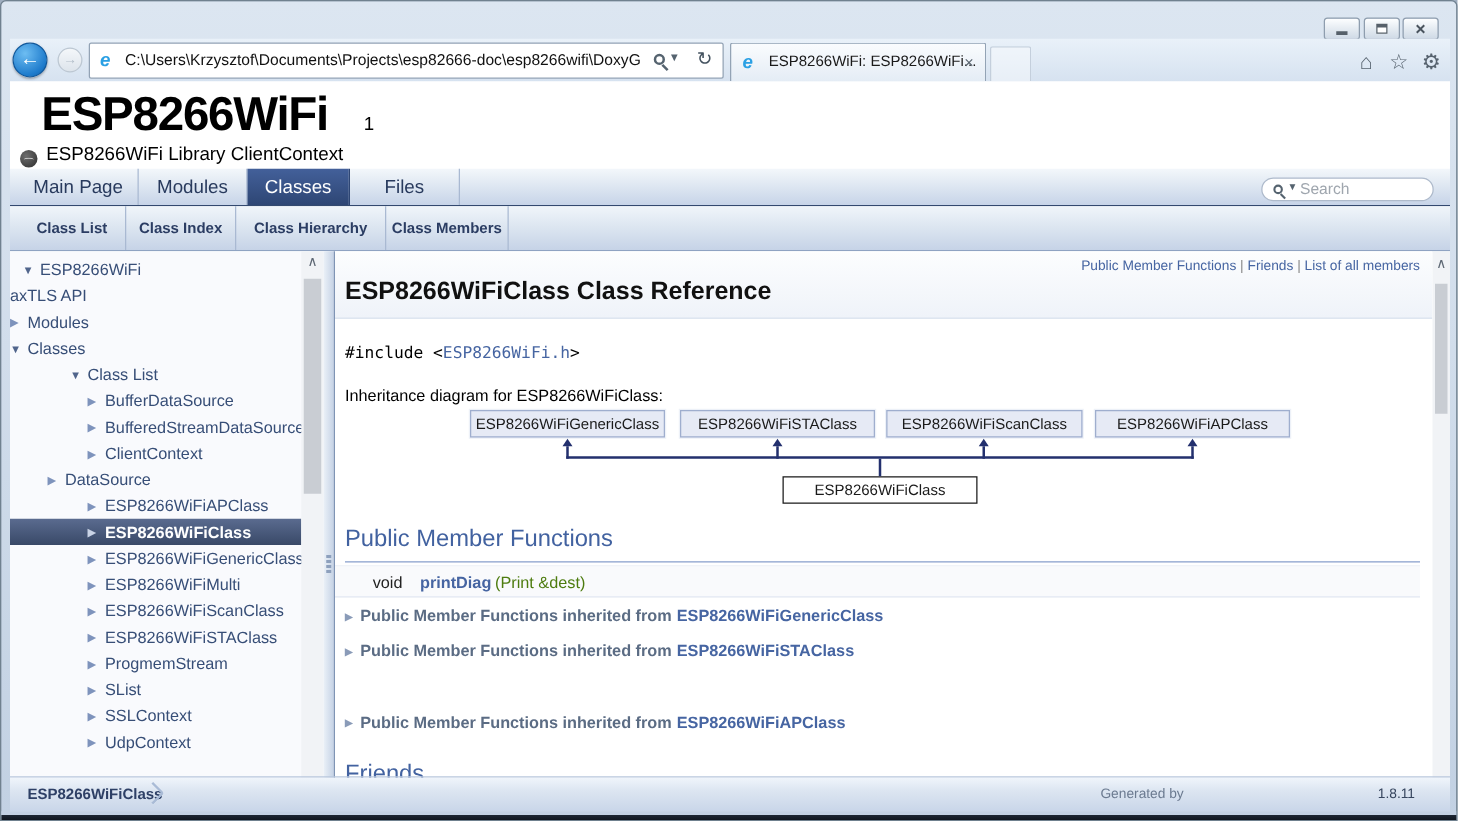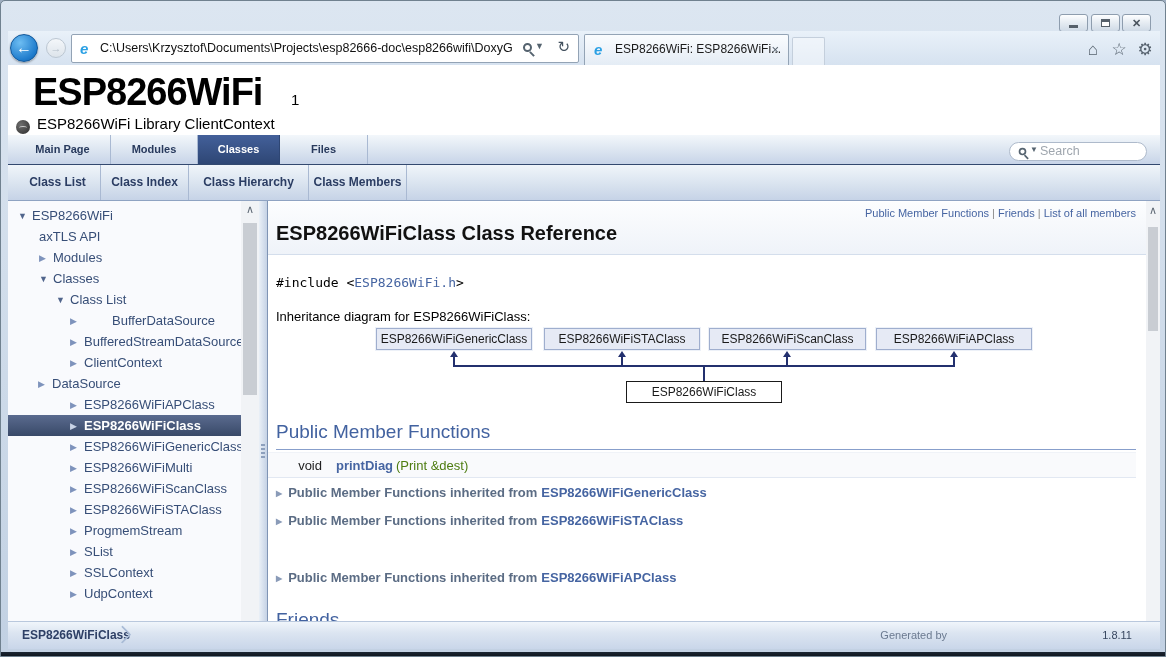--- a/index.html
+++ b/index.html
@@ -57,43 +57,43 @@
   #proj-num { position:absolute; left:283px; top:26px; font-size:15px; color:#000; }
   #logo-ico { position:absolute; left:8px; top:55px; width:14px; height:14px; border-radius:50%;
               background:radial-gradient(circle at 35% 35%, #6E6E6E, #2B2B2B); }
   #logo-ico::after { content:""; position:absolute; left:3px; top:6px; width:8px; height:3px;
                      border-radius:50%; border-top:1px solid #CFCFCF; }
   #proj-brief { position:absolute; left:29px; top:50px; font-size:15px; color:#000; }
 
   
   #tabrow1 { position:absolute; left:0; top:70px; width:1152px; height:30px;
              background:linear-gradient(#F3F7FB,#DDE6F1 50%,#C7D4E8); border-bottom:1px solid #33496F; }
-  .tab { position:absolute; top:0; height:29px; line-height:29px; text-align:center; font-size:11px;
-         font-weight:bold; color:#283A5D; border-right:1px solid #A9B9D2; }
+  .tab { position:absolute; top:0; height:29px; line-height:29px; text-align:center; font-size:15px;
+         font-weight:normal; color:#283A5D; border-right:1px solid #A9B9D2; }
   .tab.active { background:linear-gradient(#43609A,#2E4674); color:#fff; border-right:1px solid #2E4674; }
   #tabrow2 { position:absolute; left:0; top:100px; width:1152px; height:36px;
              background:linear-gradient(#F0F5FA,#D9E3EF 55%,#C6D3E7); border-bottom:1px solid #8FA3C2; }
   .tab2 { position:absolute; top:0; height:35px; line-height:35px; text-align:center; font-size:12px;
           font-weight:bold; color:#2B3D63; border-right:1px solid #A9B9D2; }
   #searchbox { position:absolute; left:1001px; top:77px; width:138px; height:19px; background:#fff;
                border:1px solid #AEBACB; border-radius:10px; }
   #search-mag { position:absolute; left:8px; top:4px; transform:scale(.85); }
   #search-caret { position:absolute; left:20px; top:2px; font-size:8px; color:#55636F; }
   #search-text { position:absolute; left:30px; top:0; line-height:17px; font-size:12.5px; color:#9FA6AE; }
 
   
   #sidebar { position:absolute; left:0; top:136px; width:260px; height:448px; background:#F9FAFD; }
   .tr { position:absolute; left:0; width:233px; height:21px; display:flex; align-items:center; }
   .tw { width:14px; font-size:9px; color:#7E93BC; flex:0 0 auto; }
   .a-down .tw { color:#51658C; }
   .a-down .tw::before { content:"▼"; }
   .a-right .tw::before { content:"▶"; }
   .a-none .tw { width:0; }
   .tr .lbl { font-size:13px; color:#374E77; white-space:nowrap; }
-  .l0 { padding-left:10px; } .l1 { padding-left:31px; } .l2 { padding-left:48px; } .l3 { padding-left:62px; }
+  .l0 { padding-left:10px; } .l1 { } .l2 { padding-left:48px; } .l3 { padding-left:62px; }
   .tr.sel { background:linear-gradient(#5A6B8F,#394968); width:233px; }
   .tr.sel .lbl { color:#fff; font-weight:bold; }
   .tr.sel .tw { color:#C9D3E6; }
 
   
   .sb-track { position:absolute; background:#F1F3F6; }
   .sb-thumb { position:absolute; background:#C9CDD3; }
   .sb-arrow { position:absolute; color:#5E6874; font-size:12px; text-align:center; }
 
   
@@ -225,21 +225,21 @@
           <span class="lbl">Modules</span>
         </div>
       <div class="tr l1 a-down" style="top:67px;">
           <span class="tw"></span>
           <span class="lbl">Classes</span>
         </div>
       <div class="tr l2 a-down" style="top:88px;">
           <span class="tw"></span>
           <span class="lbl">Class List</span>
         </div>
-      <div class="tr l3 a-right" style="top:109px;gap:28px;">
+      <div class="tr l3 a-right" style="top:109px;">
           <span class="tw"></span>
           <span class="lbl">BufferDataSource</span>
         </div>
       <div class="tr l3 a-right" style="top:130px;">
           <span class="tw"></span>
           <span class="lbl">BufferedStreamDataSource</span>
         </div>
       <div class="tr l3 a-right" style="top:151px;">
           <span class="tw"></span>
           <span class="lbl">ClientContext</span>

